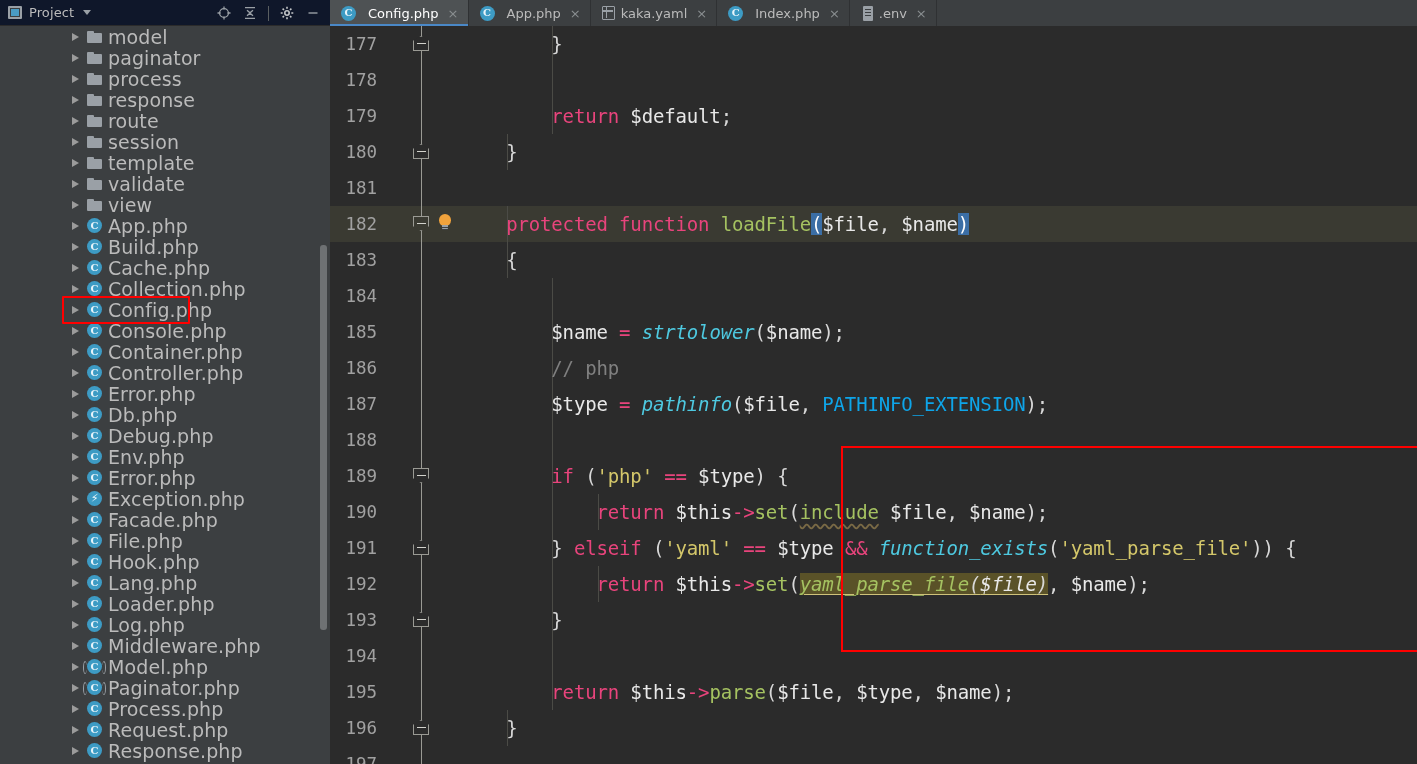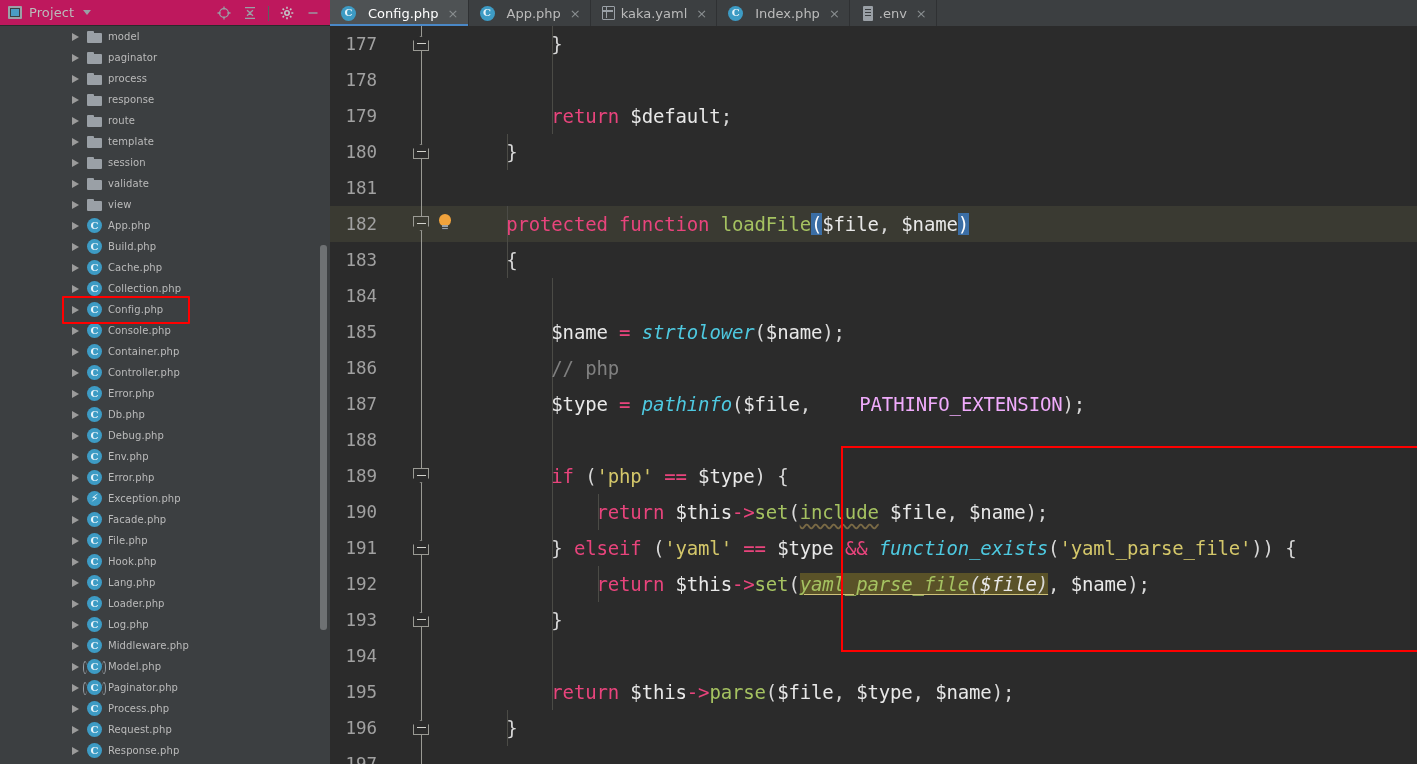--- a/index.html
+++ b/index.html
@@ -11,21 +11,21 @@
   }
   #app { position: relative; width: 1417px; height: 764px; }
 
   
   #project-panel {
     position: absolute; left: 0; top: 0; width: 330px; height: 764px;
     background: #3c3f41;
   }
   #project-header {
     position: absolute; left: 0; top: 0; width: 330px; height: 26px;
-    background: #be185d;
+    background: #0f172a;
     display: flex; align-items: center;
     border-bottom: 1px solid #2b2b2b;
   }
   .ph-left { display: flex; align-items: center; padding-left: 8px; gap: 7px; }
   .proj-icon {
     width: 14px; height: 13px; border: 2px solid #9aa0a6; border-radius: 1px;
     position: relative; background: #3c3f41;
   }
   .proj-icon::after {
     content: ''; position: absolute; left: 1px; top: 1px; right: 1px; bottom: 1px;
@@ -87,21 +87,21 @@
     border: 1.5px solid #9aa0a6; border-radius: 50%;
   }
   .abs-ic::before { left: -4px; border-right: none; }
   .abs-ic::after { right: -4px; border-left: none; }
   .excp-ic {
     width: 15px; height: 15px; border-radius: 50%; background: #3d9bc4;
     flex: none; margin-right: 6px; display: flex; align-items: center;
     justify-content: center; color: #eaf6fb; font-size: 11px; line-height: 1;
   }
   .tree-label {
-    color: #bbbbbb; font-size: 10px; letter-spacing: .1px;
+    color: #bbbbbb; font-size: 19px; letter-spacing: .1px;
   }
 
   #config-marker {
     position: absolute; left: 62px; top: 296px; width: 128px; height: 28px;
     border: 2px solid #ff0000; border-radius: 1px; pointer-events: none;
   }
   #tree-scrollbar {
     position: absolute; left: 320px; top: 245px; width: 7px; height: 385px;
     background: #6e7173; border-radius: 3px;
   }
@@ -210,21 +210,21 @@
     position: absolute; left: 131px; top: 0; height: 36px; line-height: 36px;
     white-space: pre; font-family: "DejaVu Sans Mono", "Liberation Mono", monospace;
     font-size: 19px; color: #a9b7c6; letter-spacing: -0.15px;
   }
   .kw2  { color: #e8447c; }
   .fn   { color: #a5c261; }
   .fni  { color: #4ec9e0; font-style: italic; margin-top: 40px; }
   .var  { color: #e8e8e8; }
   .str  { color: #d4c76a; }
   .cmt  { color: #808080; }
-  .cnst { color: #f0abfc; margin-left: 37px; }
+  .cnst { color: #0ea5e9; }
   .op   { color: #e8447c; }
   .pl   { color: #d8d8d8; }
   .arrow{ color: #e8447c; }
   .yamlhl {
     background: #5a5228; text-decoration: underline;
     text-decoration-color: #cfc27a; text-underline-offset: 3px; font-style: italic;
   }
   .paren-hl { background: #3b6ea5; color: #ffffff; }
   .squiggle {
     text-decoration: underline; text-decoration-style: wavy;
@@ -300,26 +300,26 @@
             <span class="tree-label">response</span>
           </div>
           <div class="tree-row">
             <span class="tri"></span>
             <span class="folder-ic"></span>
             <span class="tree-label">route</span>
           </div>
           <div class="tree-row">
             <span class="tri"></span>
             <span class="folder-ic"></span>
+            <span class="tree-label">session</span>
+          </div>
+          <div class="tree-row">
+            <span class="tri"></span>
+            <span class="folder-ic"></span>
             <span class="tree-label">template</span>
-          </div>
-          <div class="tree-row">
-            <span class="tri"></span>
-            <span class="folder-ic"></span>
-            <span class="tree-label">session</span>
           </div>
           <div class="tree-row">
             <span class="tri"></span>
             <span class="folder-ic"></span>
             <span class="tree-label">validate</span>
           </div>
           <div class="tree-row">
             <span class="tri"></span>
             <span class="folder-ic"></span>
             <span class="tree-label">view</span>

